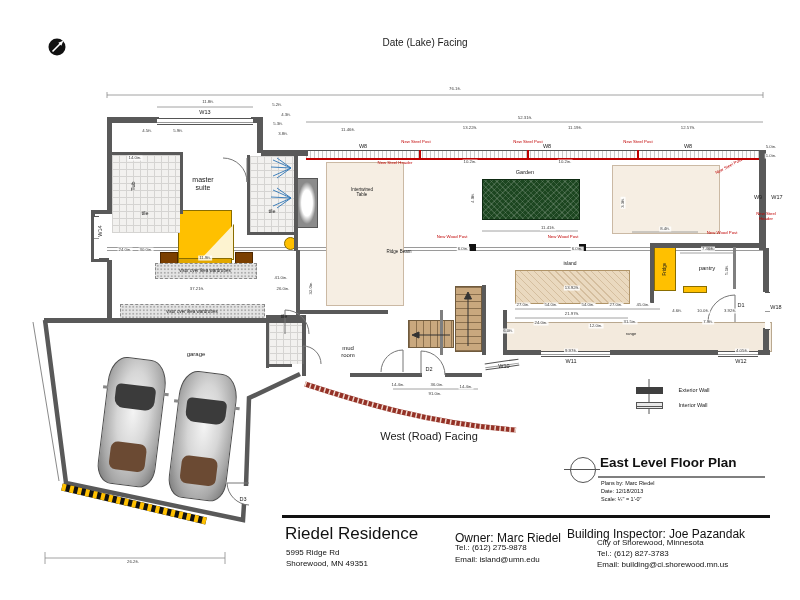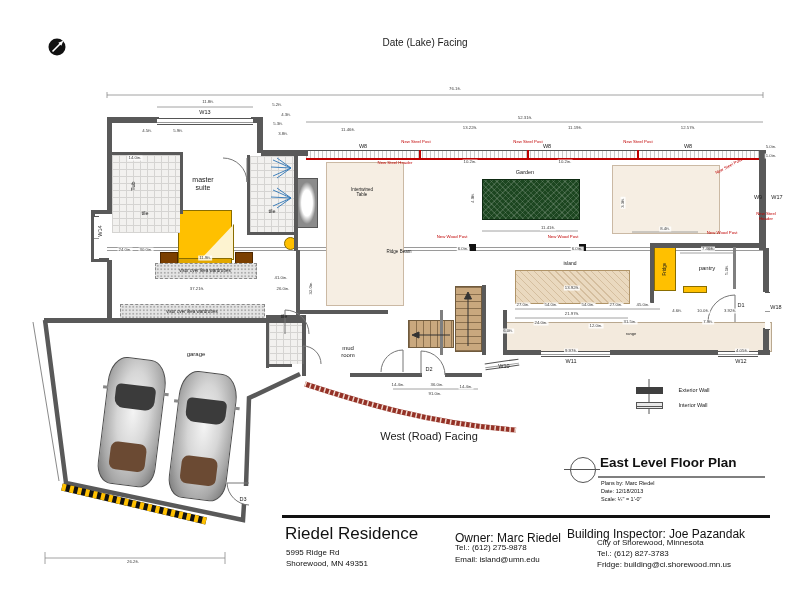--- a/index.html
+++ b/index.html
@@ -263,21 +263,21 @@
     <div id="titleRule" style="left:282px;top:515px;width:488px;height:2.5px;"></div>
     <div class="tb" style="left:285px;top:524px;font-size:17px;">Riedel Residence</div>
     <div class="tb" style="left:286px;top:548px;font-size:8px;">5995 Ridge Rd</div>
     <div class="tb" style="left:286px;top:559px;font-size:8px;">Shorewood, MN  49351</div>
     <div class="tb" style="left:455px;top:531px;font-size:12px;">Owner: Marc Riedel</div>
     <div class="tb" style="left:455px;top:543px;font-size:8px;">Tel.: (612) 275-9878</div>
     <div class="tb" style="left:455px;top:555px;font-size:8px;">Email: island@umn.edu</div>
     <div class="tb" style="left:567px;top:527px;font-size:12px;">Building Inspector: Joe Pazandak</div>
     <div class="tb" style="left:597px;top:538px;font-size:8px;">City of Shorewood, Minnesota</div>
     <div class="tb" style="left:597px;top:549px;font-size:8px;">Tel.: (612) 827-3783</div>
-    <div class="tb" style="left:597px;top:560px;font-size:8px;">Fridge: building@ci.shorewood.mn.us</div>
+    <div class="tb" style="left:597px;top:560px;font-size:8px;">Email: building@ci.shorewood.mn.us</div>
   </div>
 <div class="ann room" style="left: 203px; top: 184px; font-size: 7px; transform: translate(-50%, -50%);">master
 suite</div>
     <div class="ann room" style="left: 145px; top: 213px; font-size: 5.5px; transform: translate(-50%, -50%);">tile</div>
     <div class="ann room" style="left: 272px; top: 211px; font-size: 5.5px; transform: translate(-50%, -50%);">tile</div>
     <div class="ann room" style="left: 284px; top: 317px; font-size: 5px; transform: translate(-50%, -50%);">tile</div>
     <div class="ann room" style="left: 196px; top: 354px; font-size: 6px; transform: translate(-50%, -50%);">garage</div>
     <div class="ann room" style="left: 348px; top: 352px; font-size: 6px; transform: translate(-50%, -50%);">mud
 room</div>
     <div class="ann room" style="left: 570px; top: 264px; font-size: 5px; transform: translate(-50%, -50%);">island</div>

